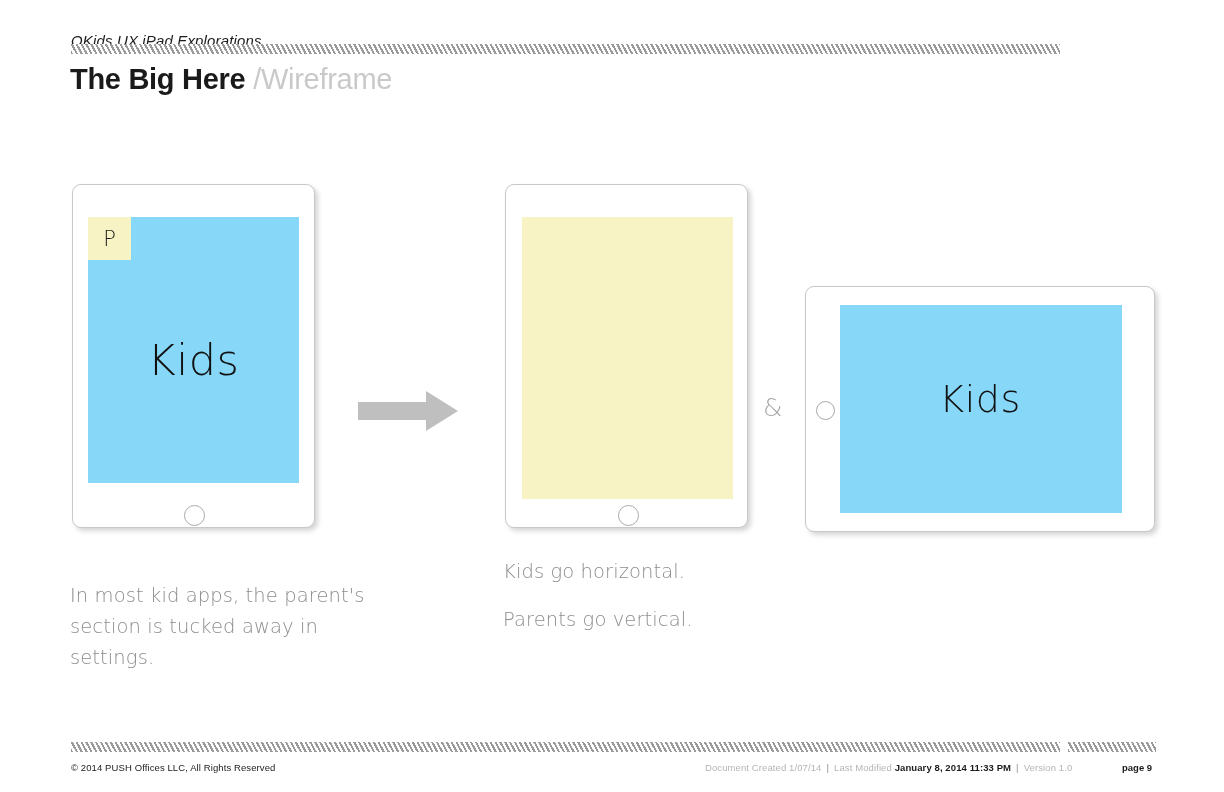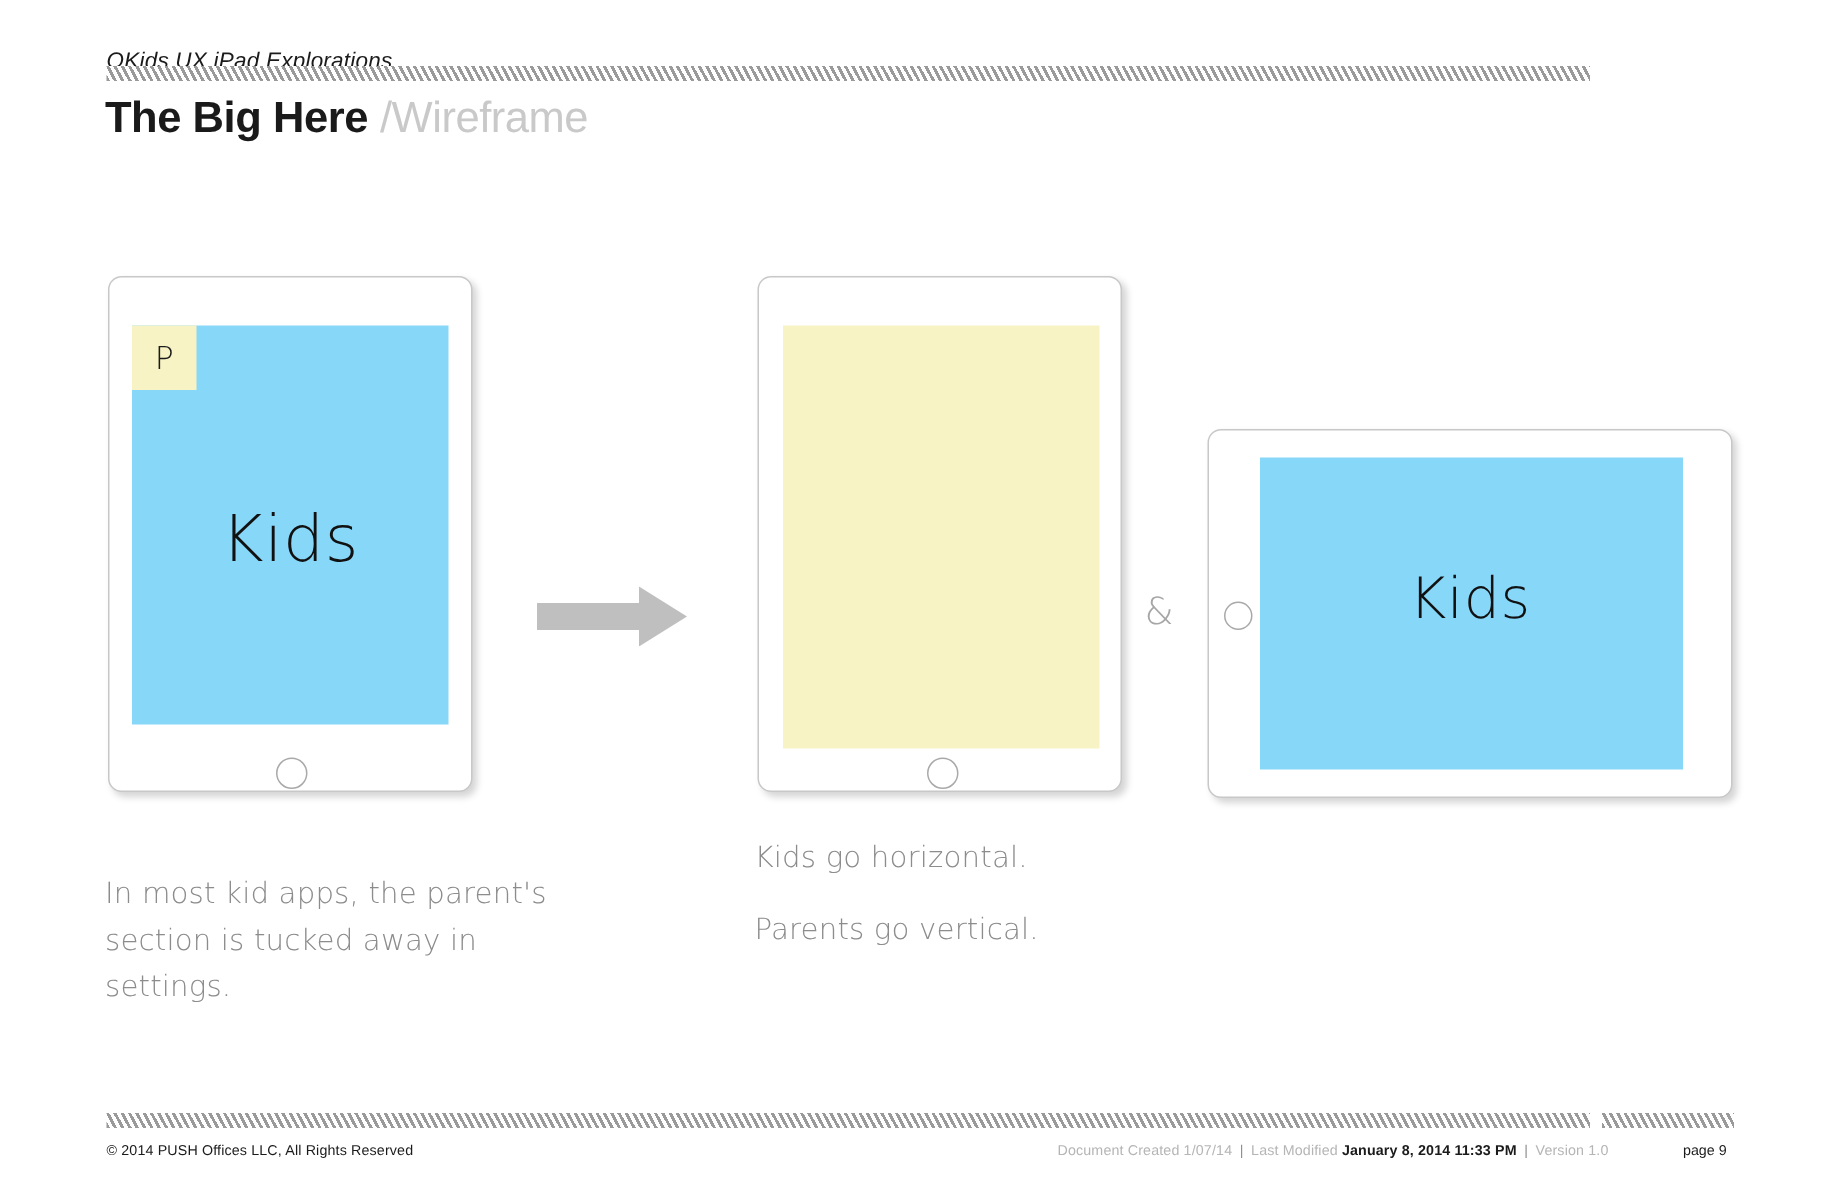--- a/index.html
+++ b/index.html
@@ -175,21 +175,21 @@
     letter-spacing: 0.1px;
   }
   #footer-meta .sep   { color: #8e8e8e; margin: 0 5px; }
   #footer-meta .strong{ color: #1b1b1b; font-weight: bold; }
   #footer-page {
     position: absolute;
     left: 1122px;
     top: 762px;
     font-size: 9.5px;
     color: #1b1b1b;
-    font-weight: normal;
+    font-weight: bold;
     white-space: nowrap;
   }
 </style>
 </head>
 <body>
 
 <div id="header-doc-label">QKids UX iPad Explorations</div>
 <div id="header-rule" class="hatch"></div>
 
 <div id="page-title-wrap">

